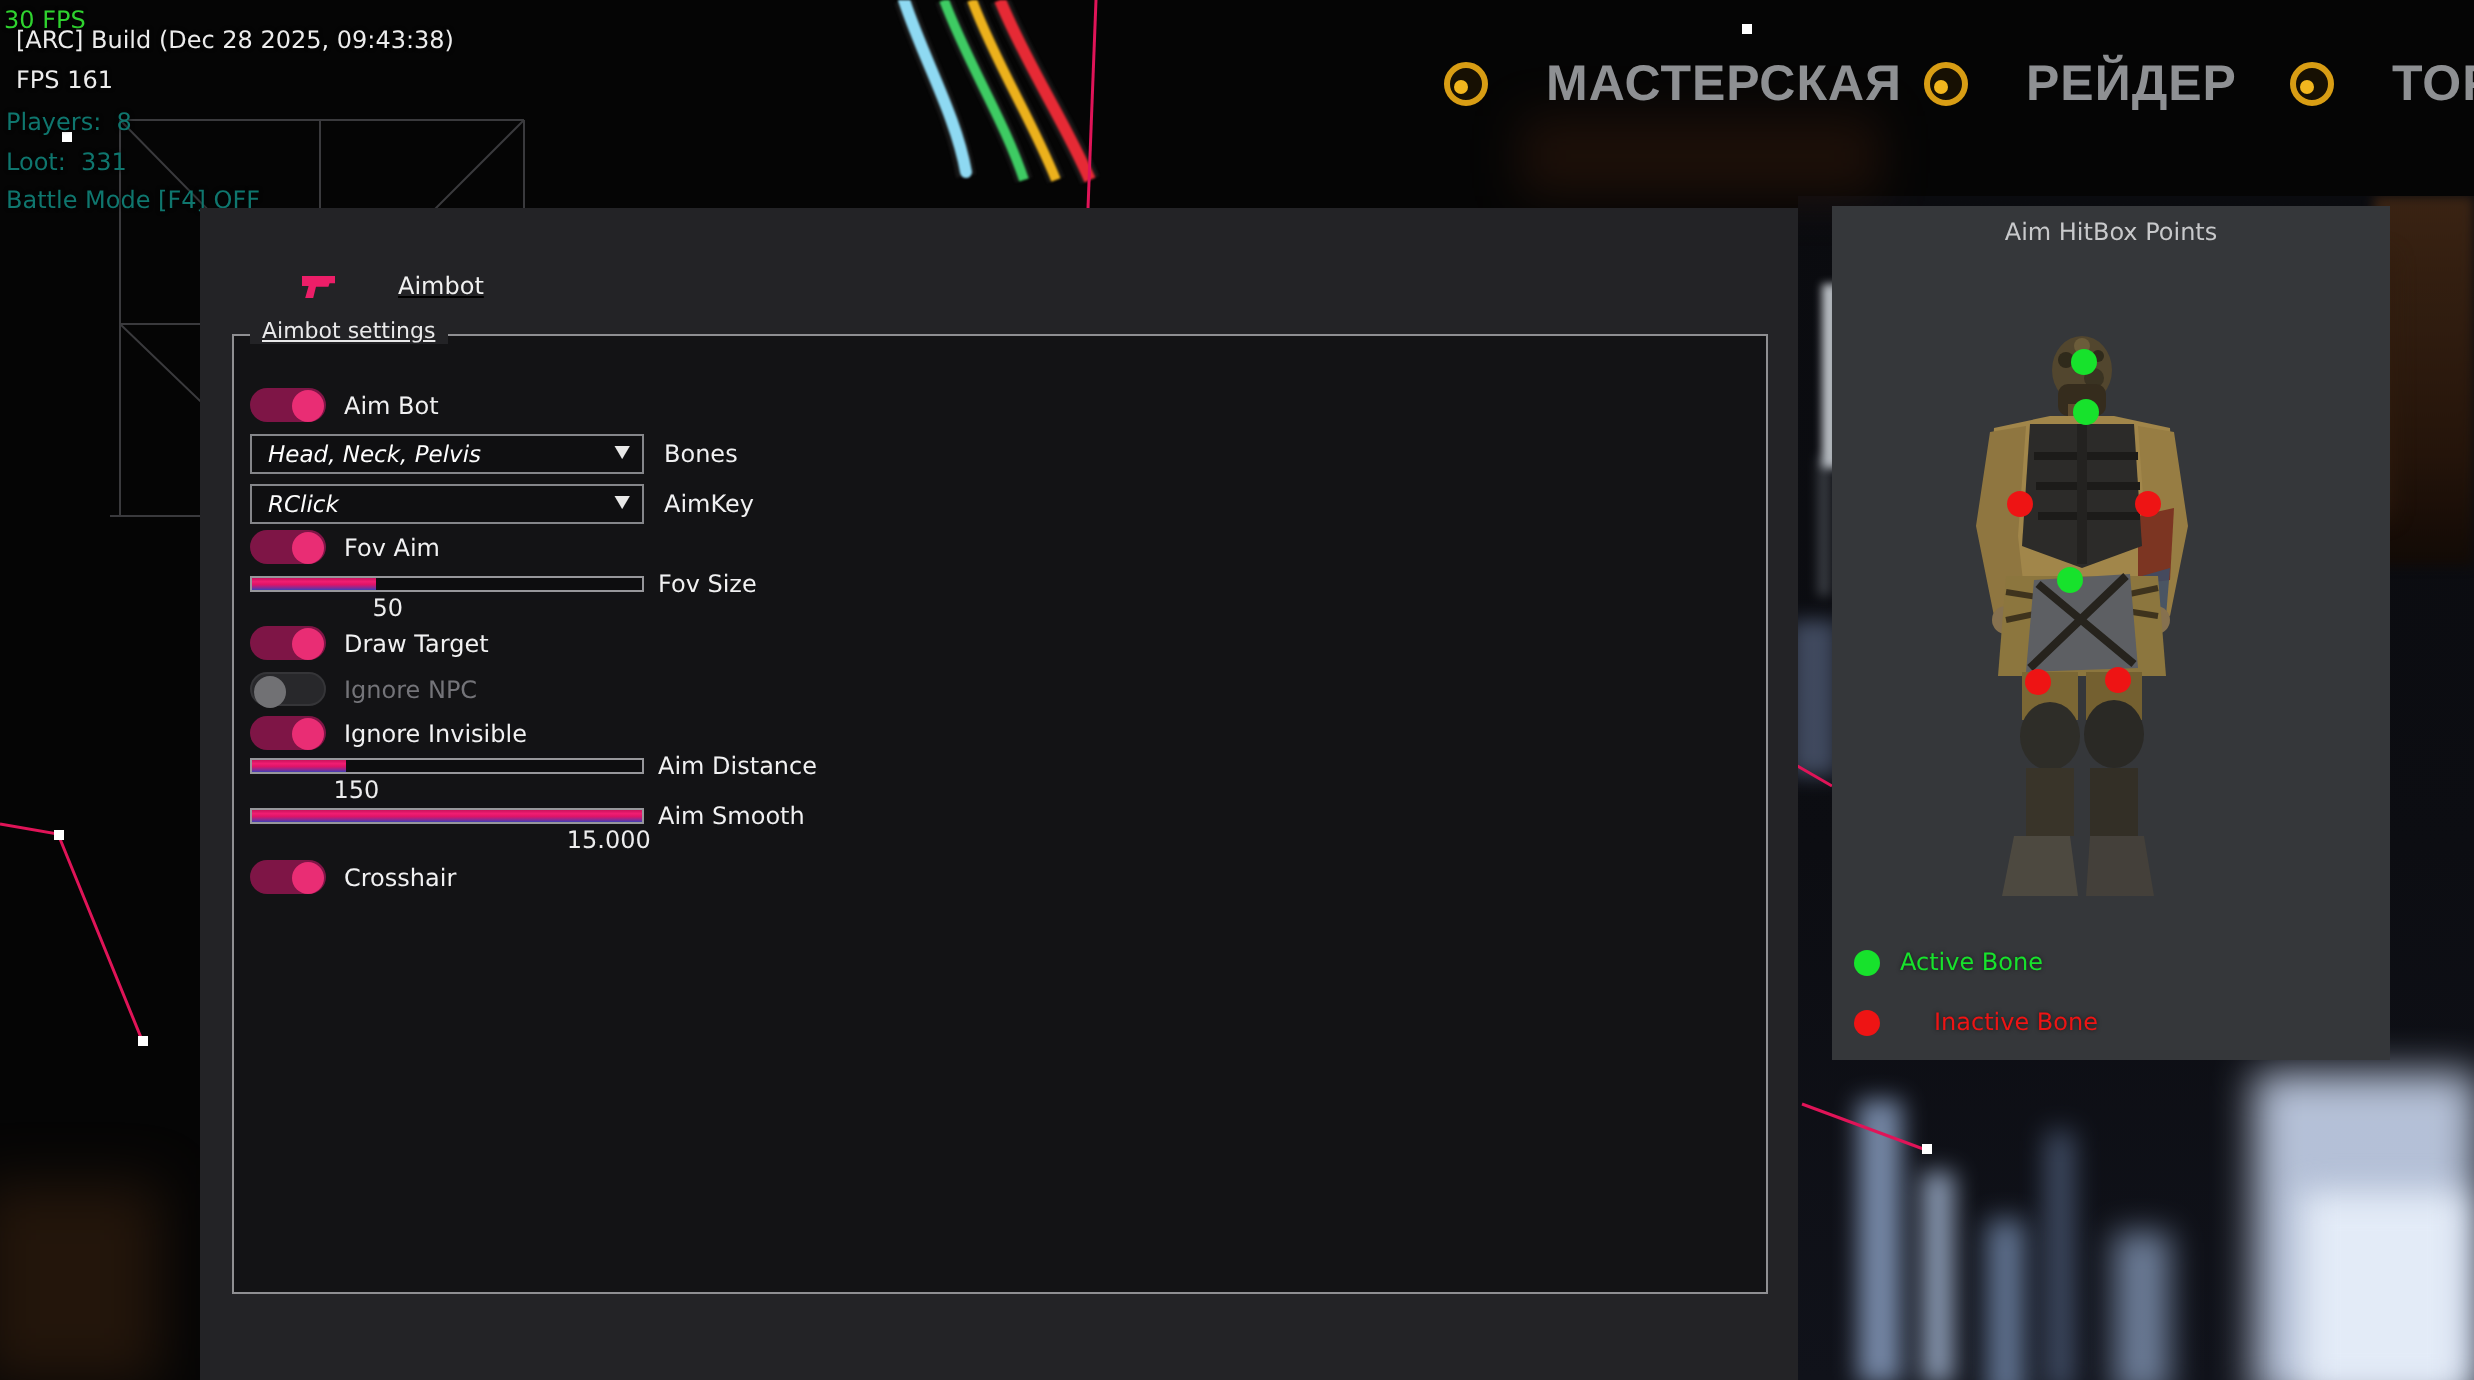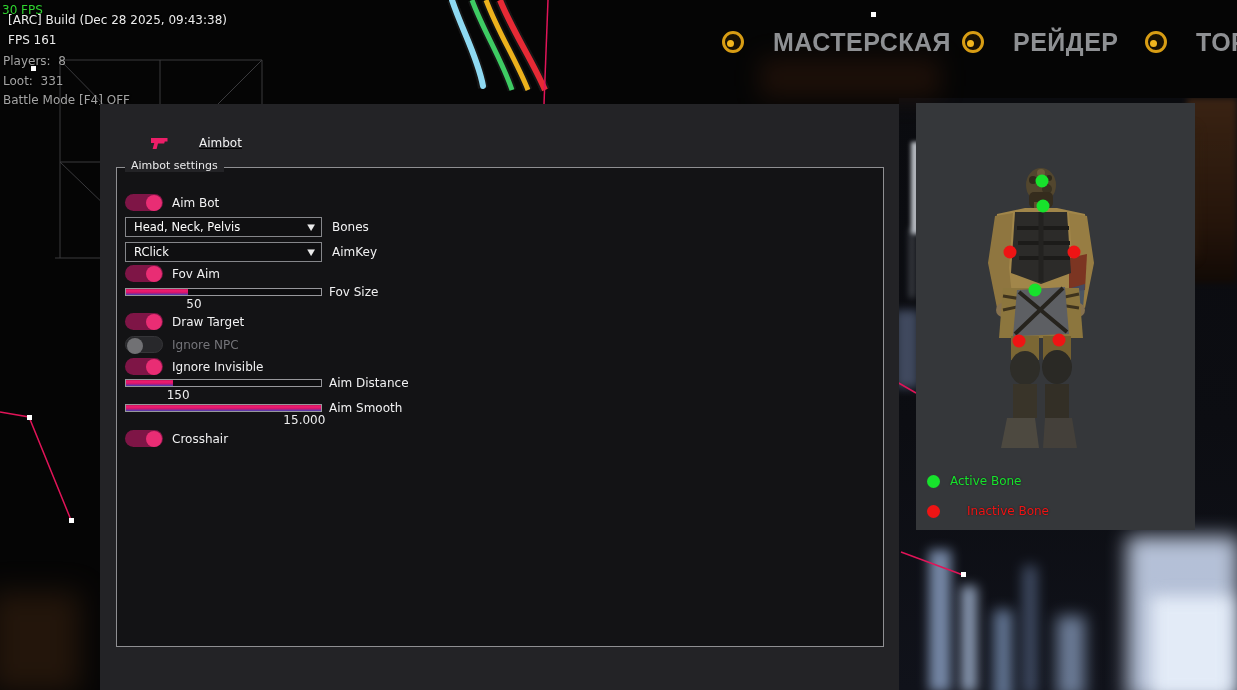--- a/index.html
+++ b/index.html
@@ -11,21 +11,21 @@
   .blob{position:absolute;pointer-events:none;}
   #scene-right{position:absolute;left:899px;top:98px;width:338px;height:592px;overflow:hidden;
                background:linear-gradient(180deg,#0a0b0f 0%,#0c0d12 55%,#10121a 100%);}
   #esp-svg{position:absolute;left:0;top:0;z-index:2;pointer-events:none;}
   #rainbow{position:absolute;left:440px;top:0;z-index:1;pointer-events:none;filter:blur(.4px);}
 
   
   #debug{position:absolute;left:0;top:0;z-index:3;font-size:12px;line-height:20px;white-space:pre;}
   #debug div{position:absolute;white-space:pre;text-shadow:0 0 2px rgba(0,0,0,.8);}
   .dbg-white{color:#ececec;}
-  .dbg-red{color:#a3a3a3;}
+  .dbg-red{color:#0f766e;}
   .dbg-green{color:#2fd32f;}
 
   
   #topmenu{position:absolute;left:0;top:0;width:100%;height:98px;z-index:3;
            font-family:"Liberation Sans","DejaVu Sans",sans-serif;}
   #play-btn{position:absolute;left:549px;top:16px;width:129px;height:53px;border:3px solid #ece4d0;
             border-radius:30px;display:flex;align-items:center;justify-content:center;
             color:#f3edda;font-size:25px;font-weight:bold;letter-spacing:1.5px;cursor:pointer;background:transparent;}
   .menu-item{position:absolute;top:28px;height:28px;display:flex;align-items:center;gap:29px;cursor:pointer;}
   .menu-label{color:#8e9093;font-size:25px;font-weight:bold;letter-spacing:.5px;white-space:nowrap;}
@@ -37,35 +37,35 @@
   #tabs{position:absolute;left:8px;top:20px;width:785px;height:38px;display:flex;}
   .tab{width:196.25px;height:38px;display:flex;align-items:center;padding-left:42px;gap:31px;
        background:#29292b;border:1px solid #3b3b3e;cursor:pointer;text-decoration:underline;}
   .tab.active{background:transparent;border:none;}
   .tab .tlabel{font-size:12px;color:#9c9c9e;}
   .tab.active .tlabel{color:#f1f1f1;}
   .ticon{display:flex;align-items:center;justify-content:center;width:18px;height:16px;}
 
   #groupbox{position:absolute;left:16px;top:63px;width:768px;height:480px;border:1px solid #8f8f92;
             background:#131315;}
-  #group-title{position:absolute;left:8px;top:-9px;background:#232326;padding:0 6px;font-size:11px;color:#e9e9ea;}
+  #group-title{position:absolute;left:8px;top:-9px;background:#232326;padding:0 6px;font-size:11px;color:#e9e9ea;text-decoration:underline;}
 
   .trow{position:absolute;left:8px;display:flex;align-items:center;gap:9px;height:17px;}
   .toggle{position:relative;width:38px;height:17px;border-radius:9px;cursor:pointer;flex:0 0 auto;}
   .toggle .knob{position:absolute;top:.5px;width:16px;height:16px;border-radius:50%;}
   .trow.on  .toggle{background:#7e1546;}
   .trow.on  .toggle .knob{right:1px;background:#e92d74;}
   .trow.off .toggle{background:#28282b;border:1px solid #353538;}
   .trow.off .toggle .knob{left:1px;background:#717174;}
   .tlab{font-size:12px;color:#f1f1f2;white-space:nowrap;}
   .trow.off .tlab{color:#747479;}
 
   .crow{position:absolute;left:8px;display:flex;align-items:center;gap:10px;height:20px;}
   .combo{position:relative;width:197px;height:20px;background:#0f0f11;border:1px solid #85868a;
-         color:#fdfdfd;font-size:11.5px;display:flex;align-items:center;padding:0 8px;cursor:pointer;}
+         color:#fdfdfd;font-size:11.5px;display:flex;align-items:center;padding:0 8px;cursor:pointer;font-style:italic;}
   .combo .arrow{position:absolute;right:6px;top:50%;transform:translateY(-54%) scaleY(.85);font-size:10px;color:#e9e9e9;}
   .clab{font-size:12px;color:#f1f1f2;white-space:nowrap;}
 
   .srow{position:absolute;left:8px;width:197px;height:8px;}
   .track{position:relative;width:197px;height:8px;background:#0d0d0f;border:1px solid #97979b;cursor:pointer;}
   .fill{position:absolute;left:0;top:0;bottom:0;
         background:linear-gradient(180deg,#c9135c 0%,#f01d72 30%,#dd1468 55%,#93278f 78%,#3e40b4 100%);}
   .sval{position:absolute;top:9px;font-size:12px;color:#ededee;white-space:nowrap;}
   .slabel{position:absolute;left:204px;top:-3px;font-size:12px;color:#f1f1f2;white-space:nowrap;}
 
@@ -256,20 +256,21 @@
       <div class="trow on" style="top:262px;">
         <span class="toggle">
             <span class="knob"></span>
           </span>
         <span class="tlab">Crosshair</span>
       </div>
     </div>
   </div>
 
   <div id="hitbox">
+    <div id="hitbox-title">Aim HitBox Points</div>
 
     <div id="model-wrap">
       <svg width="130" height="297" viewBox="0 0 130 297">
         <ellipse cx="66" cy="27" rx="15" ry="17" fill="#52462e"></ellipse>
         <circle cx="58" cy="22" r="4" fill="#2f2a1b"></circle>
           <circle cx="72" cy="31" r="5" fill="#3a3322"></circle>
         <circle cx="66" cy="15" r="4" fill="#6b5c3a"></circle>
           <circle cx="74" cy="20" r="3" fill="#2f2a1b"></circle>
         <rect x="54" y="34" width="24" height="16" rx="5" fill="#352c1d"></rect>
         <rect x="59" y="44" width="14" height="10" fill="#5f4c2e"></rect>

